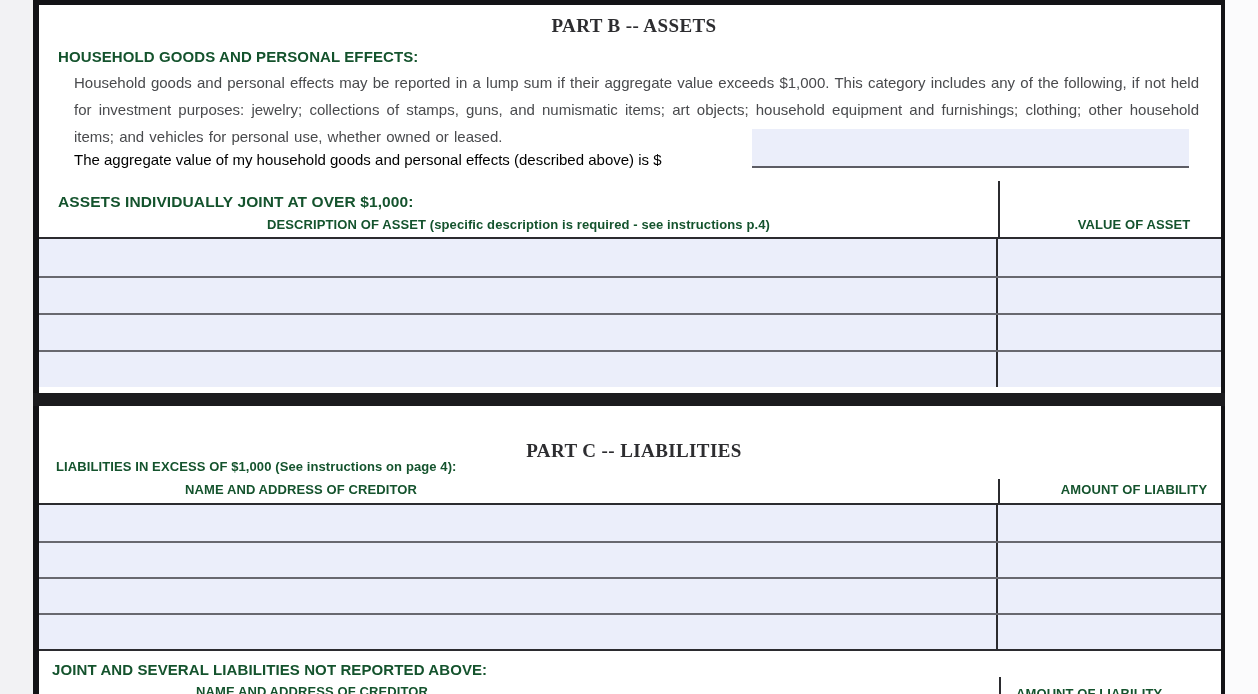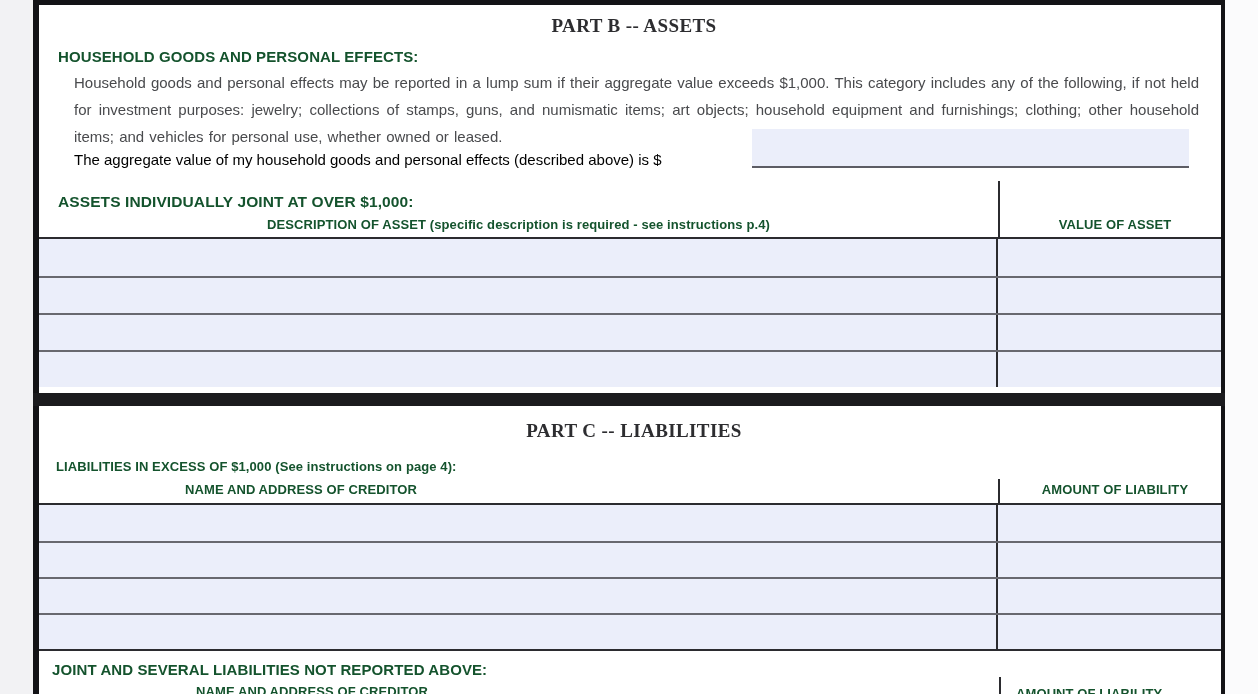--- a/index.html
+++ b/index.html
@@ -64,21 +64,21 @@
   .trow { display:flex; height:37px; }
   .ftable-c .trow { height:36px; }
   .trow + .trow { border-top:2px solid var(--row-separator,#68686f); }
   .tcell { background:var(--field-highlight,#ebeefa); font-size:14px; color:#2d2d30; padding:4px 8px; }
   .tcell-main { width:959px; border-right:2px solid var(--table-border,#2b2b2f); }
   .tcell-amount { flex:1; }
 
   .section-divider { left:33px; top:393px; width:1192px; height:13px; background:var(--section-divider,#1b1b1e); }
 
   .col-header-left  { left:39px;  width:959px; text-align:center; }
-  .col-header-right { left:999px; width:222px; text-align:center;padding-left:10px; }
+  .col-header-right { left:999px; width:260px; text-align:center;padding-left:10px; }
 </style>
 </head>
 <body>
 
 <div class="abs left-margin"></div>
 <div class="abs page"></div>
 <div class="abs b-top"></div>
 <div class="abs b-left"></div>
 <div class="abs b-right"></div>
 
@@ -114,21 +114,21 @@
       <div class="tcell tcell-amount"></div>
     </div>
     <div class="trow">
       <div class="tcell tcell-main"></div>
       <div class="tcell tcell-amount"></div>
     </div>
   </div>
 
 <div class="abs section-divider"></div>
 
-<div class="abs serif-title" style="top:420px;">PART C -- LIABILITIES</div>
+<div class="abs serif-title" style="top:440px;">PART C -- LIABILITIES</div>
 
 <div class="abs sans-bold th" style="left:56px; top:459px;">LIABILITIES IN EXCESS OF $1,000 (See instructions on page 4):</div>
 
 <div class="abs sans-bold th" style="left:185px; top:482px;">NAME AND ADDRESS OF CREDITOR</div>
 
 <div class="abs sans-bold th col-header-right" style="top:482px;">AMOUNT OF LIABILITY</div>
 
 <div class="abs vline" style="left:998px; top:479px; height:24px;"></div>
 
 <div class="abs ftable ftable-c bottom-border" style="top:503px;">

